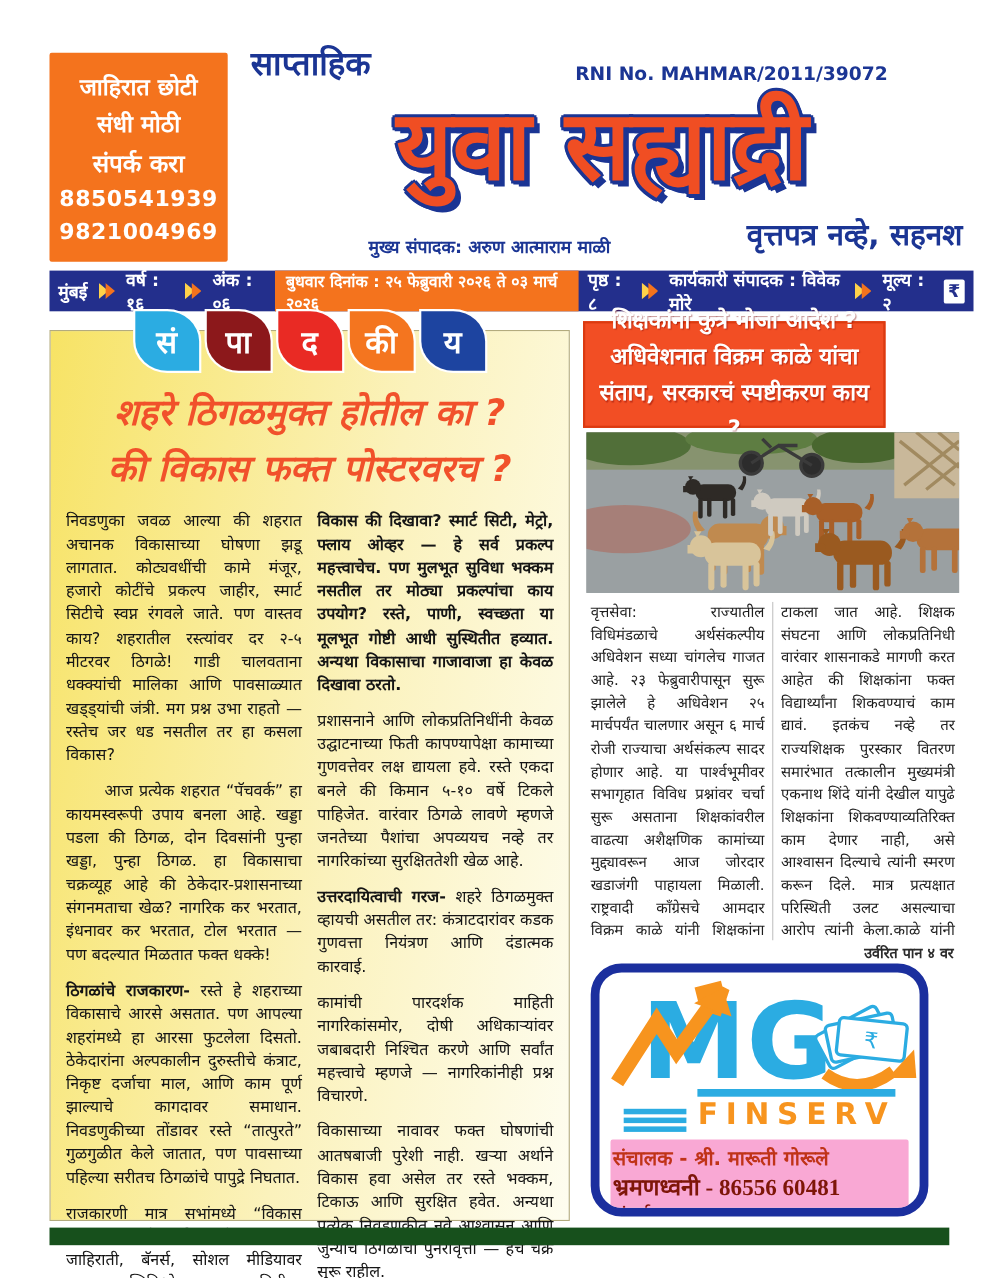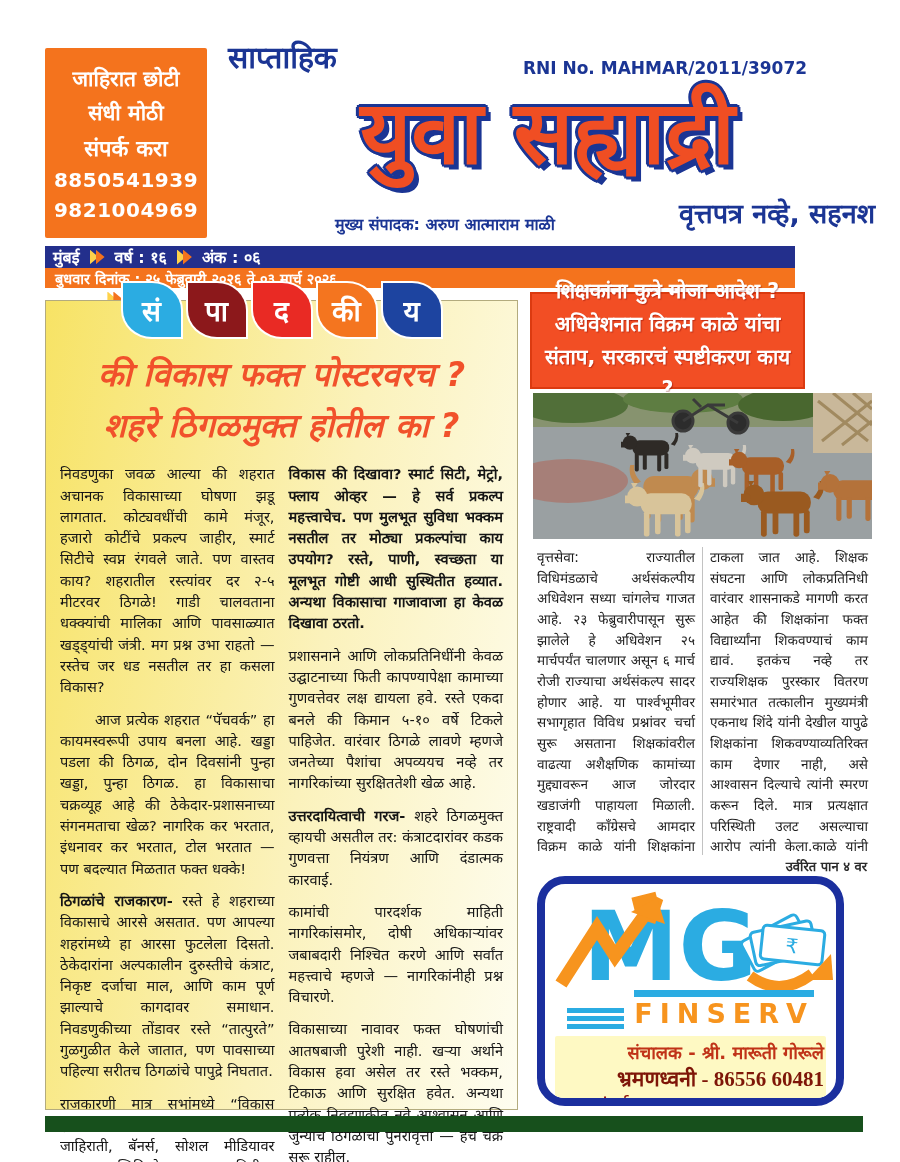--- a/index.html
+++ b/index.html
@@ -17,22 +17,22 @@
   .rni{position:absolute;left:500px;top:58px;width:330px;text-align:center;font-size:17px;font-weight:bold;color:#1B3594;}
 
   .masthead-title{position:absolute;left:215px;top:78px;width:665px;text-align:center;
     font-size:88px;font-weight:800;color:#F04E23;line-height:1.25;white-space:nowrap;
     text-shadow:-3px 0 #1B3594,3px 0 #1B3594,0 -3px #1B3594,0 3px #1B3594,
       -2px -2px #1B3594,2px -2px #1B3594,-2px 2px #1B3594,2px 2px #1B3594,5px 5px 0 #1B3594;}
   .chief-editor{position:absolute;left:335px;top:213px;font-size:16px;font-weight:bold;color:#1B3594;}
   .tagline{position:absolute;left:600px;top:194px;width:275px;text-align:right;font-size:27px;font-weight:800;color:#1B3594;}
 
   
-  .info-bar{position:absolute;left:45px;top:246px;width:750px;height:37px;background:#232F8C;
-    display:flex;align-items:stretch;color:#fff;font-weight:bold;font-size:16px;flex-direction:column;}
+  .info-bar{position:absolute;left:45px;top:246px;width:840px;height:37px;background:#232F8C;
+    display:flex;align-items:stretch;color:#fff;font-weight:bold;font-size:16px;}
   .seg{display:flex;align-items:center;gap:8px;padding:0 8px;}
   .seg-date{background:#F4731D;font-size:14.5px;padding:0 10px;display:flex;align-items:center;}
   .arrows{display:inline-flex;margin:0 2px;}
   .tri{width:9px;height:15px;display:inline-block;clip-path:polygon(0 0,100% 50%,0 100%);}
   .tri.y{background:#FFD24A;}
   .tri.o{background:#F4731D;margin-left:-3px;}
   .rupee-box{background:#fff;color:#232F8C;font-weight:800;border-radius:2px;padding:0 4px;font-size:16px;line-height:22px;margin-left:2px;}
 
   
   .editorial-box{position:absolute;left:45px;top:300px;width:473px;height:810px;
@@ -67,21 +67,21 @@
 
   
   .mg-ad{position:absolute;left:537px;top:876px;width:307px;height:230px;box-sizing:border-box;
     background:#ffffff;border:8px solid #1B2F9E;border-radius:28px;overflow:hidden;}
   .mg-logo{display:block;margin:4px auto 0 auto;}
   .finserv-row{display:flex;align-items:flex-end;gap:10px;padding:0 22px;margin-top:-6px;}
   .finserv-bars{display:flex;flex-direction:column;gap:3px;width:92px;}
   .finserv-bars div{height:5px;background:#2BACE2;}
   .finserv-text{flex:1;text-align:right;font-size:27px;font-weight:800;color:#F7941E;letter-spacing:7px;
     border-top:7px solid #2BACE2;padding-top:2px;line-height:1.1;}
-  .mg-contact{margin:7px 10px 0 10px;background:#fef9c3;text-align:right;padding:4px 2px;border-radius:2px;}
+  .mg-contact{margin:7px 10px 0 10px;background:#f9a8d4;text-align:left;padding:4px 2px;border-radius:2px;}
   .mg-contact .c1{font-size:18px;font-weight:800;color:#C03318;}
   .mg-contact .c2{font-size:21px;font-weight:bold;color:#7E1608;font-family:"Liberation Serif",serif;}
   .mg-contact .c3{font-size:19px;color:#8B1209;font-family:"Liberation Serif",serif;}
 
   .green-bar{position:absolute;left:45px;top:1116px;width:818px;height:16px;background:#17501C;}
 </style>
 </head>
 <body>
 
 <div id="page">
@@ -133,22 +133,22 @@
 
   <div class="editorial-box">
     <div class="badges">
       <div class="badge b1">सं</div>
       <div class="badge b2">पा</div>
       <div class="badge b3">द</div>
       <div class="badge b4">की</div>
       <div class="badge b5">य</div>
     </div>
     <div class="edit-headline">
+      <div>शहरे ठिगळमुक्त होतील का ?</div>
       <div>की विकास फक्त पोस्टरवरच ?</div>
-      <div>शहरे ठिगळमुक्त होतील का ?</div>
     </div>
     <div class="edit-columns">
       <div class="col">
         <p><span>निवडणुका जवळ आल्या की शहरात अचानक विकासाच्या घोषणा झडू लागतात. कोट्यवधींची कामे मंजूर, हजारो कोटींचे प्रकल्प जाहीर, स्मार्ट सिटीचे स्वप्न रंगवले जाते. पण वास्तव काय? शहरातील रस्त्यांवर दर २-५ मीटरवर ठिगळे! गाडी चालवताना धक्क्यांची मालिका आणि पावसाळ्यात खड्ड्यांची जंत्री. मग प्रश्न उभा राहतो — रस्तेच जर धड नसतील तर हा कसला विकास?</span></p>
         <p class="indent"><span>आज प्रत्येक शहरात “पॅचवर्क” हा कायमस्वरूपी उपाय बनला आहे. खड्डा पडला की ठिगळ, दोन दिवसांनी पुन्हा खड्डा, पुन्हा ठिगळ. हा विकासाचा चक्रव्यूह आहे की ठेकेदार-प्रशासनाच्या संगनमताचा खेळ? नागरिक कर भरतात, इंधनावर कर भरतात, टोल भरतात — पण बदल्यात मिळतात फक्त धक्के!</span></p>
         <p><b>ठिगळांचे राजकारण-</b><span> रस्ते हे शहराच्या विकासाचे आरसे असतात. पण आपल्या शहरांमध्ये हा आरसा फुटलेला दिसतो. ठेकेदारांना अल्पकालीन दुरुस्तीचे कंत्राट, निकृष्ट दर्जाचा माल, आणि काम पूर्ण झाल्याचे कागदावर समाधान. निवडणुकीच्या तोंडावर रस्ते “तात्पुरते” गुळगुळीत केले जातात, पण पावसाच्या पहिल्या सरीतच ठिगळांचे पापुद्रे निघतात.</span></p>
         <p><span>राजकारणी मात्र सभांमध्ये “विकास झाला” अशी पोपटपंची करतात. जाहिराती, बॅनर्स, सोशल मीडियावर चमकदार व्हिडिओ — पण जमिनीवर वास्तव वेगळेच. शहरांतील रस्ते नागरिकांच्या सहनशीलतेची परीक्षा घेत आहेत.</span></p>
       </div>
       <div class="col">
         <p class="bold"><span>विकास की दिखावा? स्मार्ट सिटी, मेट्रो, फ्लाय ओव्हर — हे सर्व प्रकल्प महत्त्वाचेच. पण मुलभूत सुविधा भक्कम नसतील तर मोठ्या प्रकल्पांचा काय उपयोग? रस्ते, पाणी, स्वच्छता या मूलभूत गोष्टी आधी सुस्थितीत हव्यात. अन्यथा विकासाचा गाजावाजा हा केवळ दिखावा ठरतो.</span></p>

